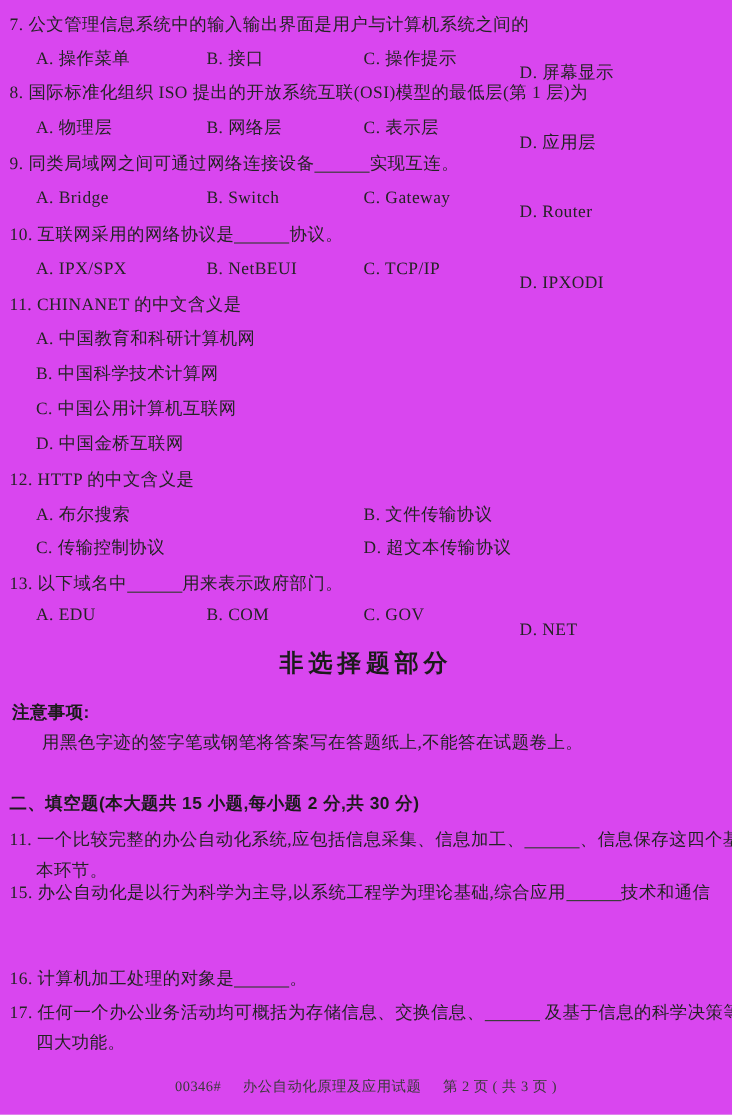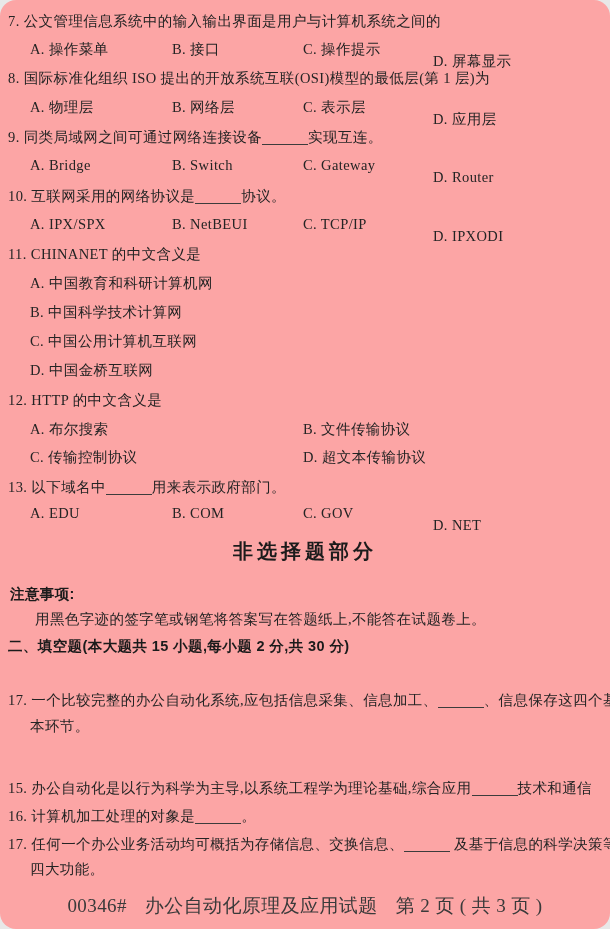--- a/index.html
+++ b/index.html
@@ -1,56 +1,55 @@
 <!DOCTYPE html>
 <html><head>
 <meta charset="utf-8">
 <style>
   html,body{margin:0;padding:0;background:#e8e8e8;}
   .page{
     position:relative;
     width:610px;height:929px;
     margin:0 auto;
-    background:#fca5a5;
+    background:#d946ef;
     font-family:"Liberation Serif","DejaVu Serif",serif;
     font-size:14.5px;
     color:#242424;
     letter-spacing:0.4px;
     overflow:hidden;
-    border-radius:16px;
   }
   .ln{position:absolute;left:8px;line-height:19px;white-space:pre;}
   .cont{left:30px;}
   .indent{left:35px;}
   .optrow{position:absolute;left:0;width:100%;height:19px;text-decoration:underline;}
   .optrow .o{position:absolute;white-space:pre;line-height:19px;}
   .o.ca{left:30px;}
   .o.cb{left:172px;}
   .o.cc{left:303px;}
   .o.cd{left:433px;margin-top:12px;}
   .blank{
     display:inline-block;
     width:46px;height:13px;
     border-bottom:1.2px solid #3c3c3c;
     vertical-align:-3px;
   }
   .heading{
     position:absolute;left:0;width:100%;
     text-align:center;
-    font-family:Liberation Mono, monospace;
+    font-family:Liberation Sans, sans-serif;
     font-weight:bold;font-size:20px;letter-spacing:4px;color:#1b1b1b;
     line-height:22px;
   }
   .bold-sans{
     font-family:"Liberation Sans","DejaVu Sans",sans-serif;
     font-weight:bold;color:#1b1b1b;
   }
   .footer{
     position:absolute;left:0;width:100%;
-    text-align:center;font-size:19px;color:#3a3a3a;line-height:17px;
+    text-align:center;font-size:12px;color:#3a3a3a;line-height:17px;
   }
   .footer span{margin:0 9px;white-space:pre;}
 </style>
 </head>
 <body>
 
 <div class="page">
 
   <div class="ln" style="top:12px">7. 公文管理信息系统中的输入输出界面是用户与计算机系统之间的</div>
   <div class="optrow" style="top:40px">
@@ -106,26 +105,26 @@
     <span class="o cb">B. COM</span>
     <span class="o cc">C. GOV</span>
     <span class="o cd">D. NET</span>
   </div>
 
   <div class="heading" style="top:542px">非选择题部分</div>
 
   <div class="ln bold-sans" style="top:585px;left:10px">注意事项:</div>
   <div class="ln indent" style="top:610px">用黑色字迹的签字笔或钢笔将答案写在答题纸上,不能答在试题卷上。</div>
 
-  <div class="ln bold-sans" style="top:637px">二、填空题(本大题共 15 小题,每小题 2 分,共 30 分)</div>
+  <div class="ln bold-sans" style="top:661px">二、填空题(本大题共 15 小题,每小题 2 分,共 30 分)</div>
 
-  <div class="ln" style="top:691px"><span>17. 一个比较完整的办公自动化系统,应包括信息采集、信息加工、</span><span class="blank"></span><span>、信息保存这四个基</span></div>
+  <div class="ln" style="top:691px"><span>11. 一个比较完整的办公自动化系统,应包括信息采集、信息加工、</span><span class="blank"></span><span>、信息保存这四个基</span></div>
   <div class="ln cont" style="top:717px">本环节。</div>
 
-  <div class="ln" style="top:779px"><span>15. 办公自动化是以行为科学为主导,以系统工程学为理论基础,综合应用</span><span class="blank"></span><span>技术和通信</span></div>
+  <div class="ln" style="top:735px"><span>15. 办公自动化是以行为科学为主导,以系统工程学为理论基础,综合应用</span><span class="blank"></span><span>技术和通信</span></div>
 
   <div class="ln" style="top:807px"><span>16. 计算机加工处理的对象是</span><span class="blank"></span><span>。</span></div>
 
   <div class="ln" style="top:835px"><span>17. 任何一个办公业务活动均可概括为存储信息、交换信息、</span><span class="blank"></span><span> 及基于信息的科学决策等</span></div>
   <div class="ln cont" style="top:860px">四大功能。</div>
 
   <div class="footer" style="top:897px">
     <span>00346#</span><span>办公自动化原理及应用试题</span><span>第 2 页 ( 共 3 页 )</span>
   </div>
 

